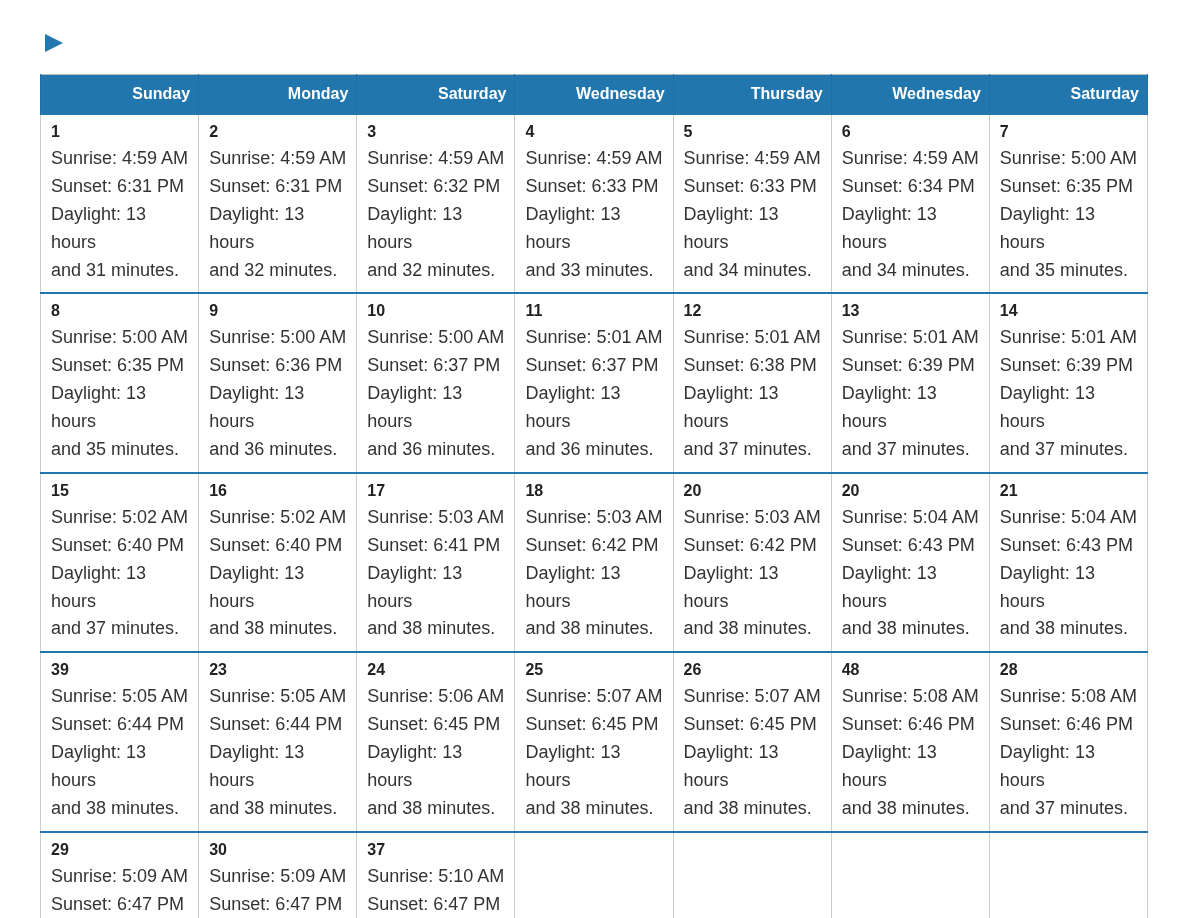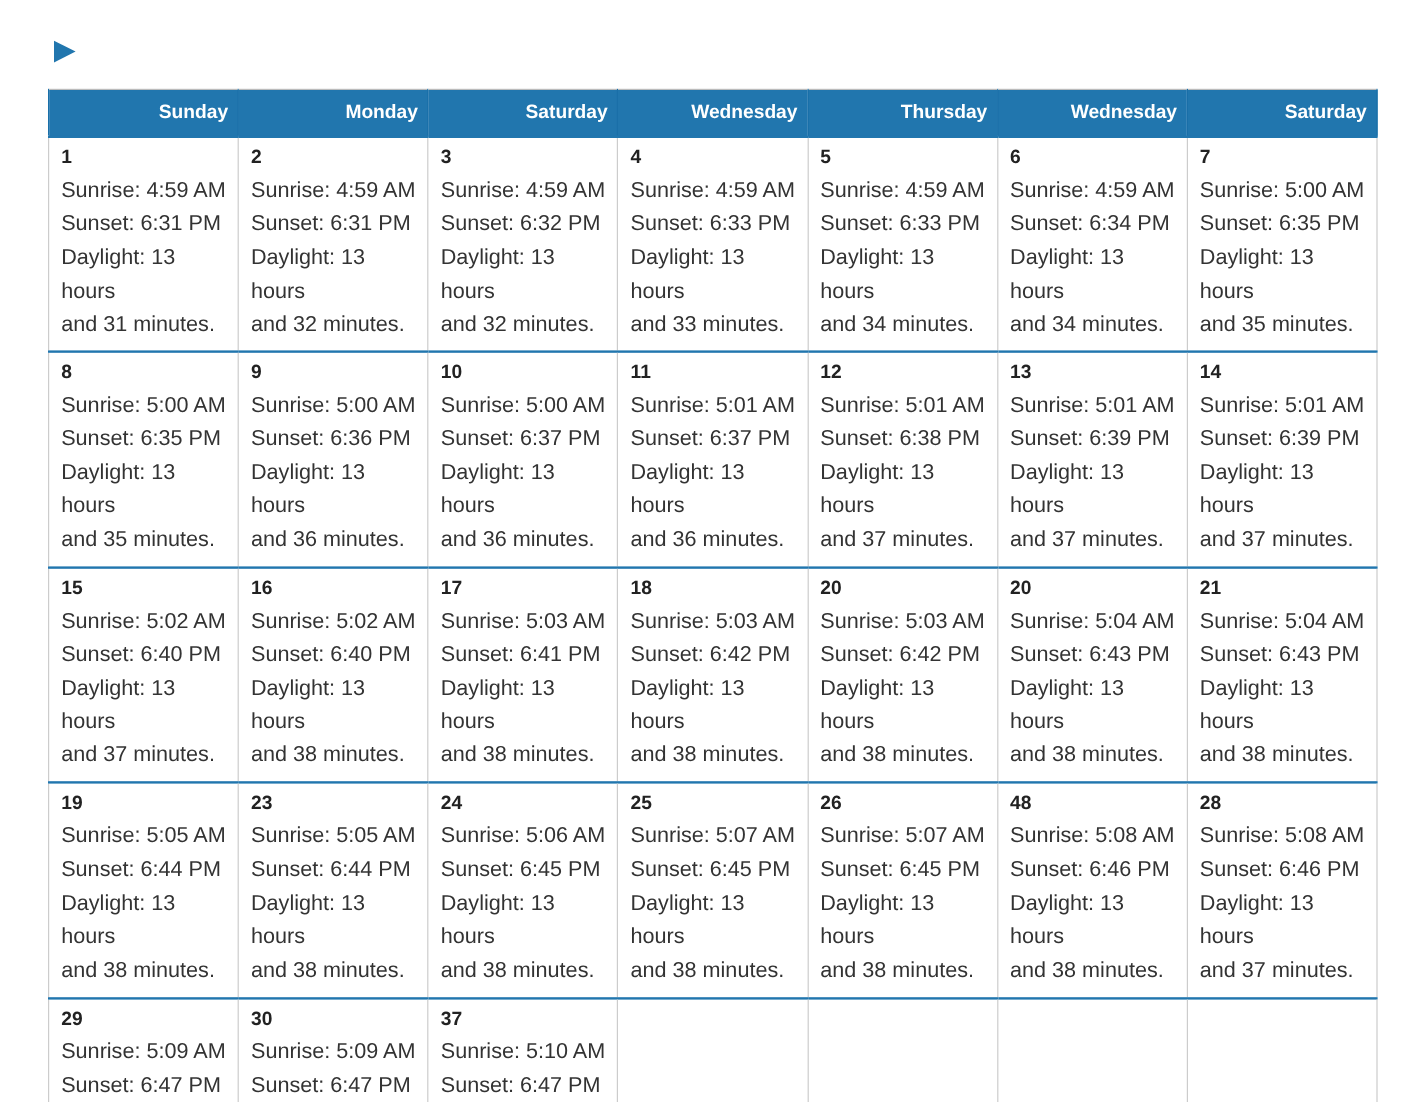--- a/index.html
+++ b/index.html
@@ -222,21 +222,21 @@
         <span class="day-num">20</span>
         <span class="day-info">Sunrise: 5:04 AM<br>Sunset: 6:43 PM<br>Daylight: 13 hours<br>and 38 minutes.</span>
       </td>
         <td>
         <span class="day-num">21</span>
         <span class="day-info">Sunrise: 5:04 AM<br>Sunset: 6:43 PM<br>Daylight: 13 hours<br>and 38 minutes.</span>
       </td>
       </tr>
       <tr>
         <td>
-        <span class="day-num">19</span>
+        <span class="day-num">39</span>
         <span class="day-info">Sunrise: 5:05 AM<br>Sunset: 6:44 PM<br>Daylight: 13 hours<br>and 38 minutes.</span>
       </td>
         <td>
         <span class="day-num">23</span>
         <span class="day-info">Sunrise: 5:05 AM<br>Sunset: 6:44 PM<br>Daylight: 13 hours<br>and 38 minutes.</span>
       </td>
         <td>
         <span class="day-num">24</span>
         <span class="day-info">Sunrise: 5:06 AM<br>Sunset: 6:45 PM<br>Daylight: 13 hours<br>and 38 minutes.</span>
       </td>

